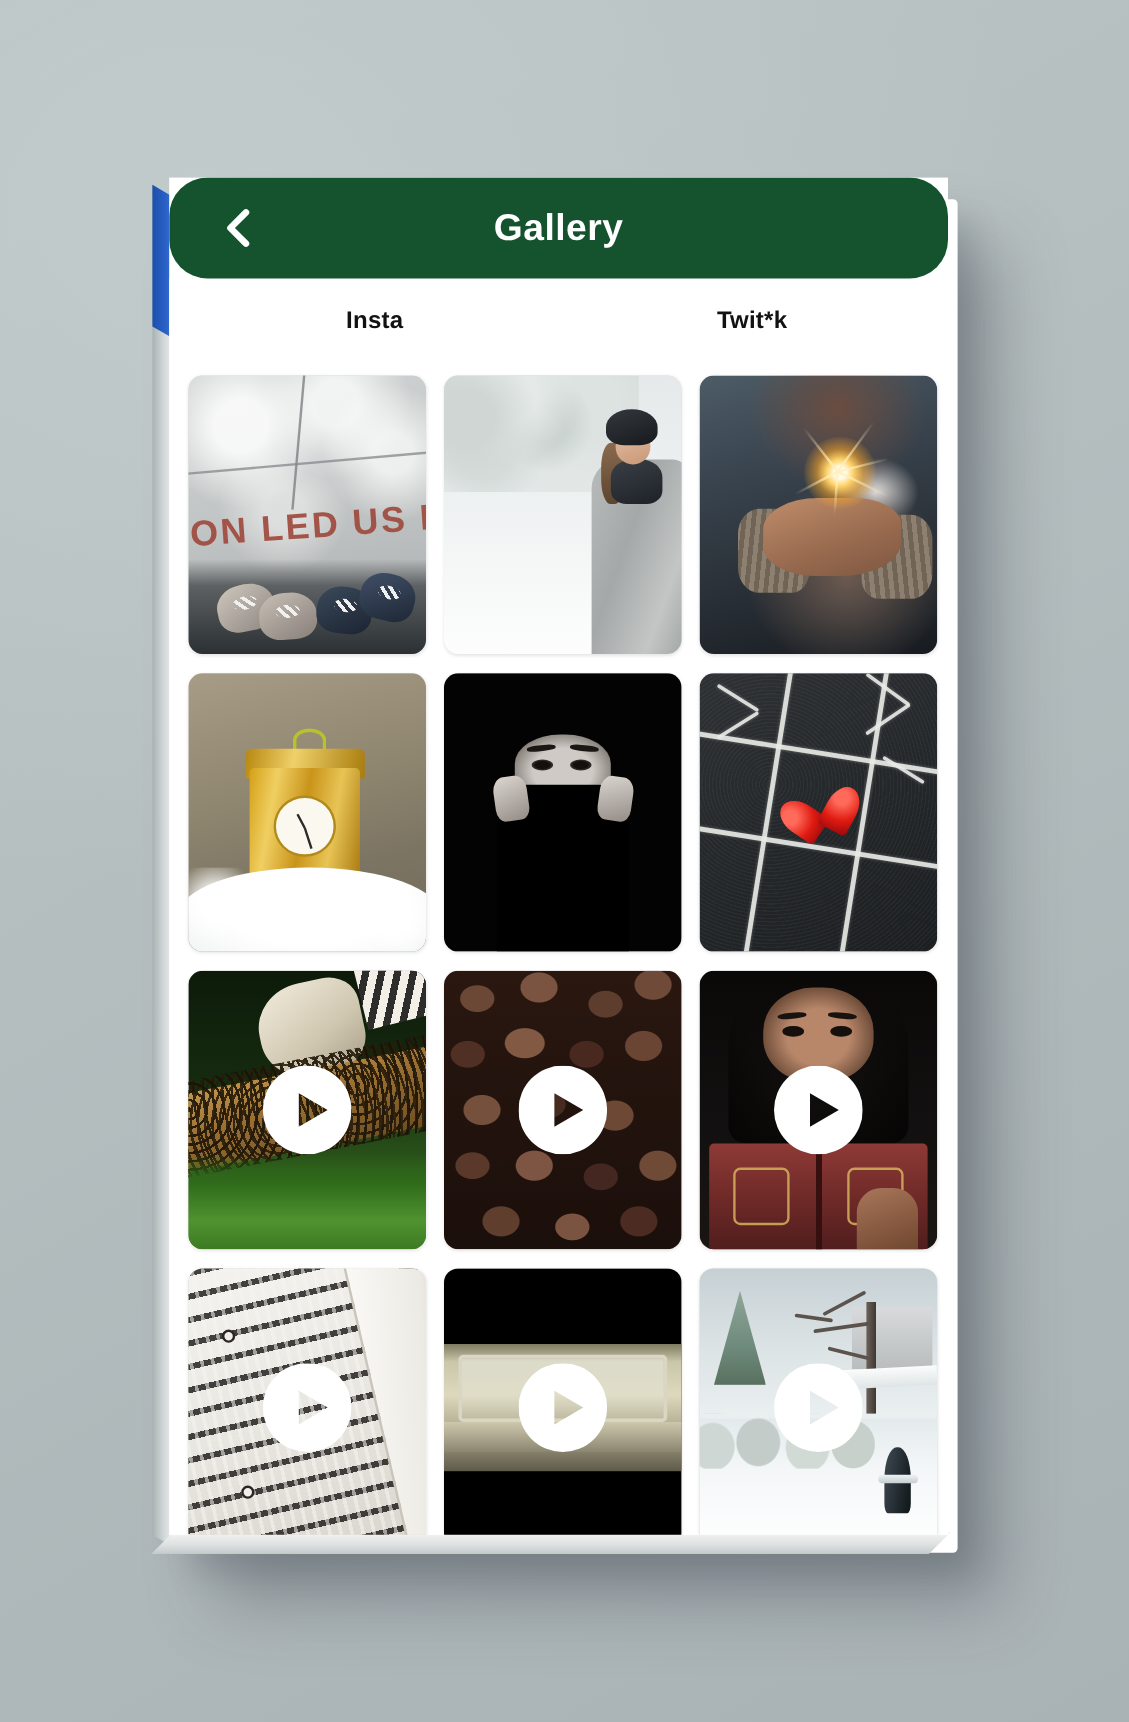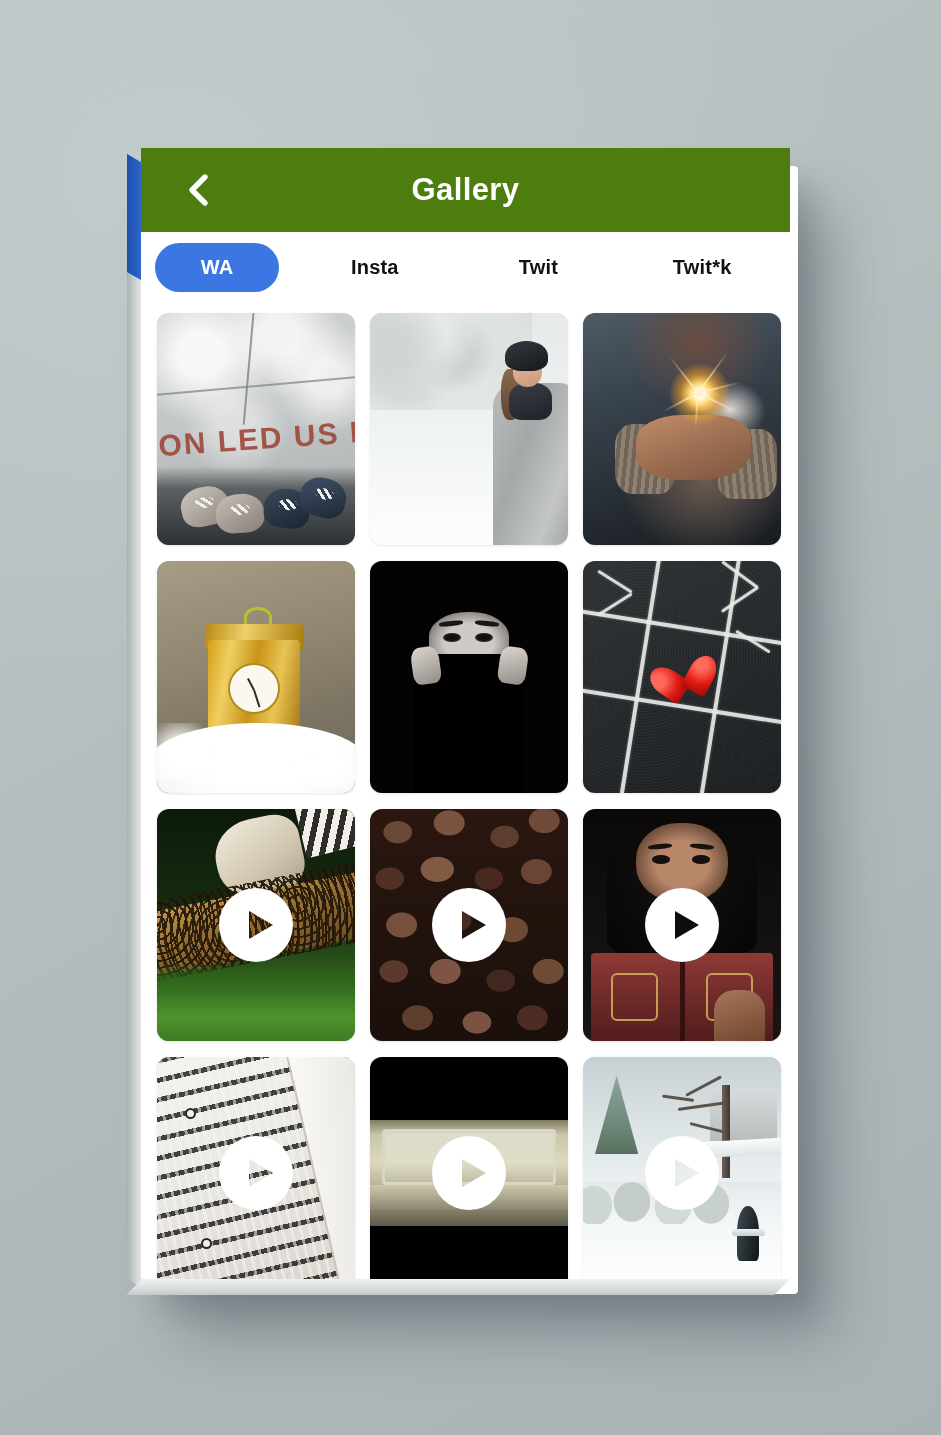--- a/index.html
+++ b/index.html
@@ -81,23 +81,24 @@
     inset: 0;
     background: #ffffff;
     overflow: hidden;
     z-index: 5;
   }
 
   
   #app-header {
     position: relative;
     height: 84px;
-    background: #4d7c0f;
+    background: #14532d;
     display: flex;
     align-items: center;
+    border-radius: 32px;
   }
   #back-button {
     position: absolute;
     left: 34px;
     top: 50%;
     transform: translateY(-50%);
     width: 46px;
     height: 46px;
     display: flex;
     align-items: center;
@@ -586,23 +587,21 @@
         <span>
           <svg width="26" height="34" viewBox="0 0 26 34" fill="none">
             <path d="M20 4 L7 17 L20 30" stroke="#ffffff" stroke-width="5.4" stroke-linecap="round" stroke-linejoin="round"></path>
           </svg>
         </span>
       </div>
       <div id="header-title">Gallery</div>
     </div>
 
     <div id="tab-bar">
-      <div class="tab active">WA</div>
       <div class="tab">Insta</div>
-      <div class="tab">Twit</div>
       <div class="tab">Twit*k</div>
     </div>
 
     <div id="gallery-grid">
 
       <div class="tile">
         <div class="media art-pavement">
           <div class="seam-v"></div>
             <div class="seam-h"></div>
           <div class="redtext">ION LED US H</div>

